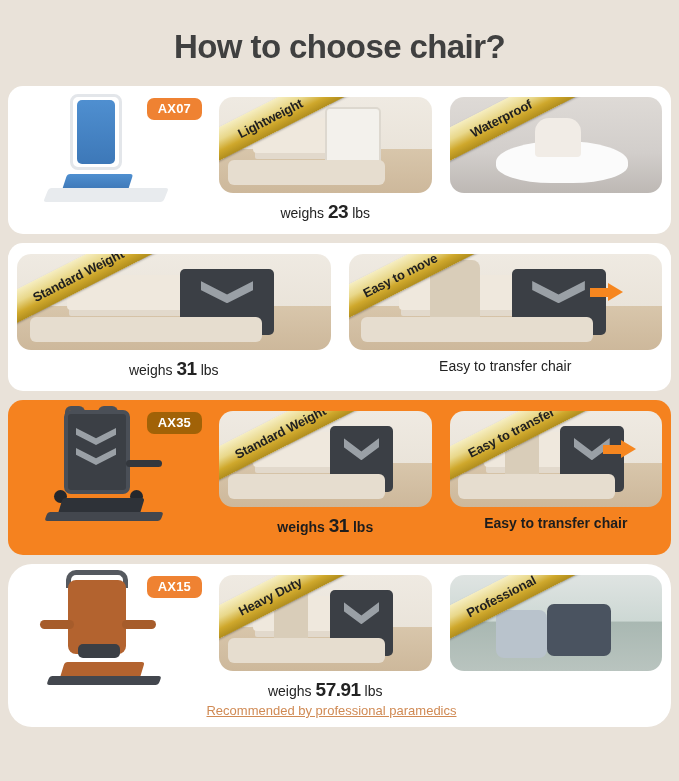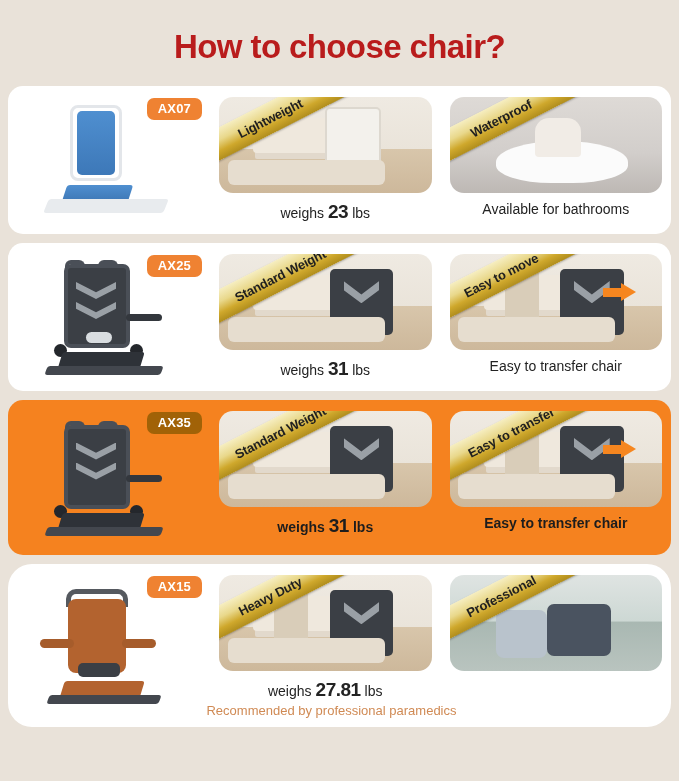--- a/index.html
+++ b/index.html
@@ -8,21 +8,21 @@
     background: #e9e2d9;
     font-family: "Liberation Sans", sans-serif;
     overflow: hidden;
   }
   .page { position: relative; width: 679px; height: 781px; background: #e9e2d9; }
 
   .page-title {
     text-align: center;
     font-size: 33px;
     font-weight: bold;
-    color: #b91c1c;
+    color: #404040;
     letter-spacing: -0.6px;
     padding-top: 28px;
     padding-bottom: 20px;
   }
 
   .rows { padding: 0 8px; display: flex; flex-direction: column; gap: 9px; }
 
   .row {
     position: relative;
     background: #ffffff;
@@ -33,21 +33,21 @@
     overflow: hidden;
   }
   .row.highlight { background: #f5821f; height: 155px; }
   .row.tall { height: 163px; border-radius: 24px; }
 
   
   .cell-product {
     position: relative;
     width: 202px;
     flex: 0 0 202px;
-    display: flex; align-items: center; justify-content: center;
+    display: flex; align-items: flex-start; justify-content: center;
   }
   .badge {
     position: absolute;
     top: 12px; right: 8px;
     background: #ef8232;
     color: #ffffff;
     font-size: 13px; font-weight: bold;
     padding: 3px 11px 4px;
     border-radius: 7px;
     letter-spacing: 0.2px;
@@ -272,20 +272,21 @@
   .caption .w-unit { font-size: 14px; }
   .caption.single { display: block; font-weight: normal; }
   .row.highlight .caption { font-weight: bold; color: #1d1d1d; }
 
   .subnote {
     position: absolute;
     left: 0; right: 16px; bottom: 9px;
     text-align: center;
     font-size: 13px;
     color: #d08a54;
+    text-decoration: underline;
   }
 </style>
 </head>
 <body>
 
 <div class="page">
 
   <div class="page-title">How to choose chair?</div>
 
   <div class="rows">
@@ -317,41 +318,24 @@
         </div>
       </div>
 
       <div class="cell-feature">
         <div class="photo">
           <div class="scene bath"></div>
           <div class="ribbon">
             <span class="ribbon-text">Waterproof</span>
           </div>
         </div>
-        <div class="caption single">Available for bathrooms</div>
       </div>
     </div>
 
     <div class="row">
-      <div class="cell-product">
-        <div class="badge">AX25</div>
-        <div class="chair blk">
-          <div class="handle-l"></div>
-          <div class="handle-r"></div>
-          <div class="frame"></div>
-          <div class="chev1"></div>
-          <div class="chev2"></div>
-          <div class="armrest"></div>
-          <div class="logo"></div>
-          <div class="wheel-l"></div>
-          <div class="wheel-r"></div>
-          <div class="seat"></div>
-          <div class="rail"></div>
-        </div>
-      </div>
 
       <div class="cell-feature">
         <div class="photo">
           <div class="scene living">
             <div class="mini-chair"></div>
           </div>
           <div class="ribbon long">
             <span class="ribbon-text">Standard Weight</span>
           </div>
         </div>
@@ -450,21 +434,21 @@
           <div class="scene living">
             <div class="person"></div>
             <div class="mini-chair"></div>
           </div>
           <div class="ribbon">
             <span class="ribbon-text">Heavy Duty</span>
           </div>
         </div>
         <div class="caption">
           <span class="w-word">weighs</span>
-          <span class="w-num">27.81</span>
+          <span class="w-num">57.91</span>
           <span class="w-unit">lbs</span>
         </div>
       </div>
 
       <div class="cell-feature">
         <div class="photo">
           <div class="scene hospital"></div>
           <div class="ribbon">
             <span class="ribbon-text">Professional</span>
           </div>

